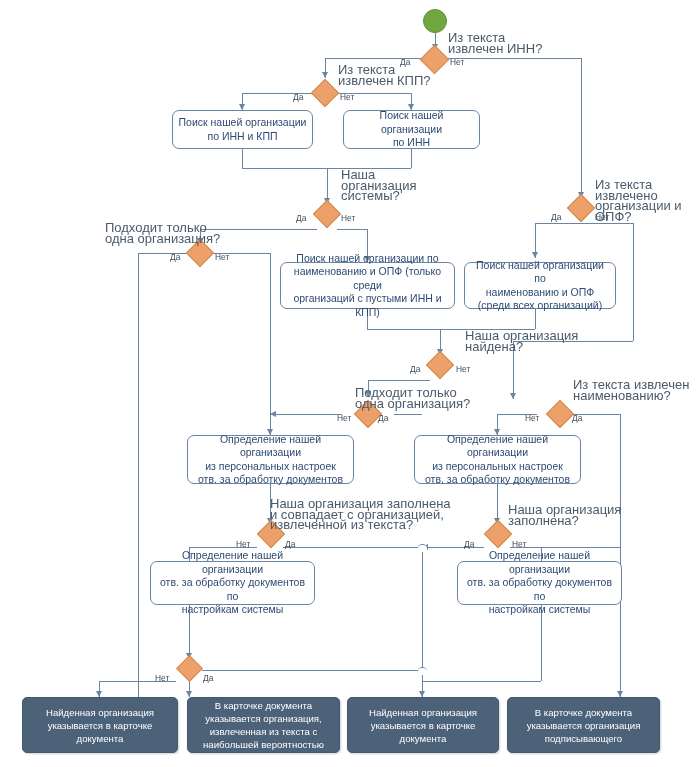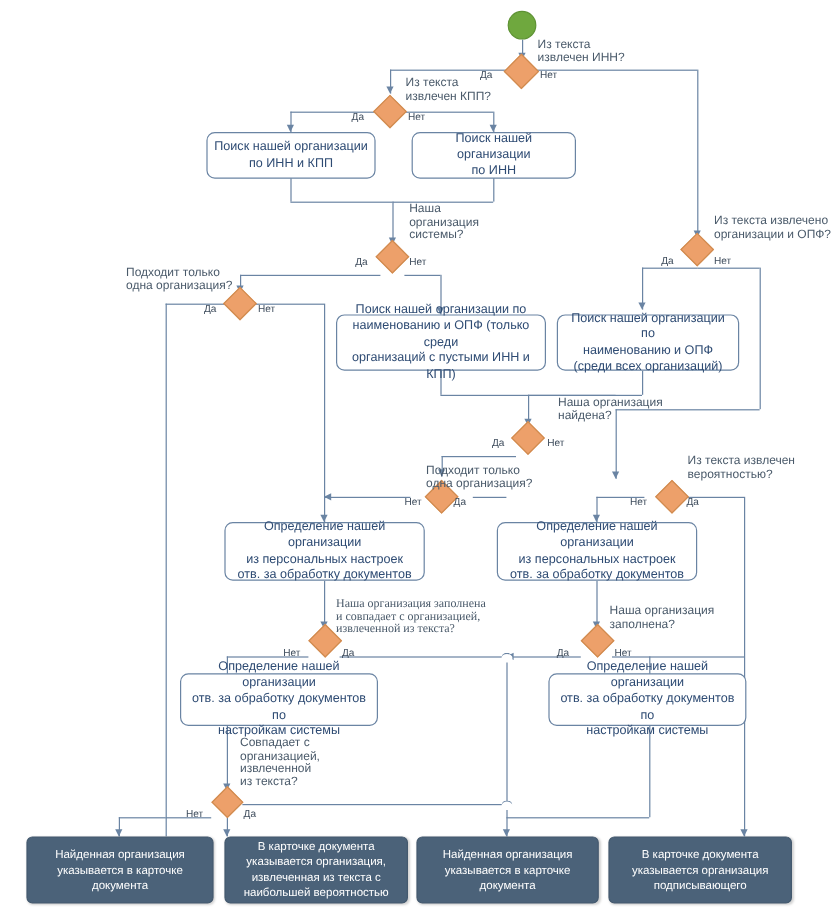--- a/index.html
+++ b/index.html
@@ -63,21 +63,21 @@
     border-right:6px solid #6A84A3;
   }
 
   
   .hop{position:absolute;width:9px;height:7px;border-top:1px solid #6A84A3;border-radius:50% 50% 0 0;background:#ffffff;}
 
   
   .qlabel{
     position:absolute;
     color:#4A5A6A;
-    font-size:10px;
+    font-size:13px;
     line-height:10.5px;
     white-space:pre-line;
   }
   .ylabel{
     position:absolute;
     color:#3E4C5C;
     font-size:8.4px;
     line-height:10px;
     white-space:nowrap;
   }
@@ -290,30 +290,26 @@
 системы?</div>
   <div class="qlabel" style="left: 105px; top: 223px; white-space: pre-line;">Подходит только
 одна организация?</div>
   <div class="qlabel" style="left: 595px; top: 180px; white-space: pre-line;">Из текста извлечено
 организации и ОПФ?</div>
   <div class="qlabel" style="left: 465px; top: 331px; white-space: pre-line;">Наша организация
 найдена?</div>
   <div class="qlabel" style="left: 355px; top: 388px; white-space: pre-line;">Подходит только
 одна организация?</div>
   <div class="qlabel" style="left: 573px; top: 380px; white-space: pre-line;">Из текста извлечен
-вероятностью?</div>
-  <div class="qlabel" style="left: 280px; top: 499px; white-space: pre-line; font-family: Liberation Serif, serif;">Наша организация заполнена
+наименованию?</div>
+  <div class="qlabel" style="left: 270px; top: 499px; white-space: pre-line;">Наша организация заполнена
 и совпадает с организацией,
 извлеченной из текста?</div>
   <div class="qlabel" style="left: 508px; top: 505px; white-space: pre-line;">Наша организация
 заполнена?</div>
-  <div class="qlabel" style="left: 200px; top: 615px; white-space: pre-line;">Совпадает с
-организацией,
-извлеченной
-из текста?</div>
 
   <div class="ylabel" style="left:400px;top:57px;">Да</div>
   <div class="ylabel" style="left:450px;top:57px;">Нет</div>
 
   <div class="ylabel" style="left:293px;top:92px;">Да</div>
   <div class="ylabel" style="left:340px;top:92px;">Нет</div>
 
   <div class="ylabel" style="left:296px;top:213px;">Да</div>
   <div class="ylabel" style="left:341px;top:213px;">Нет</div>
 

